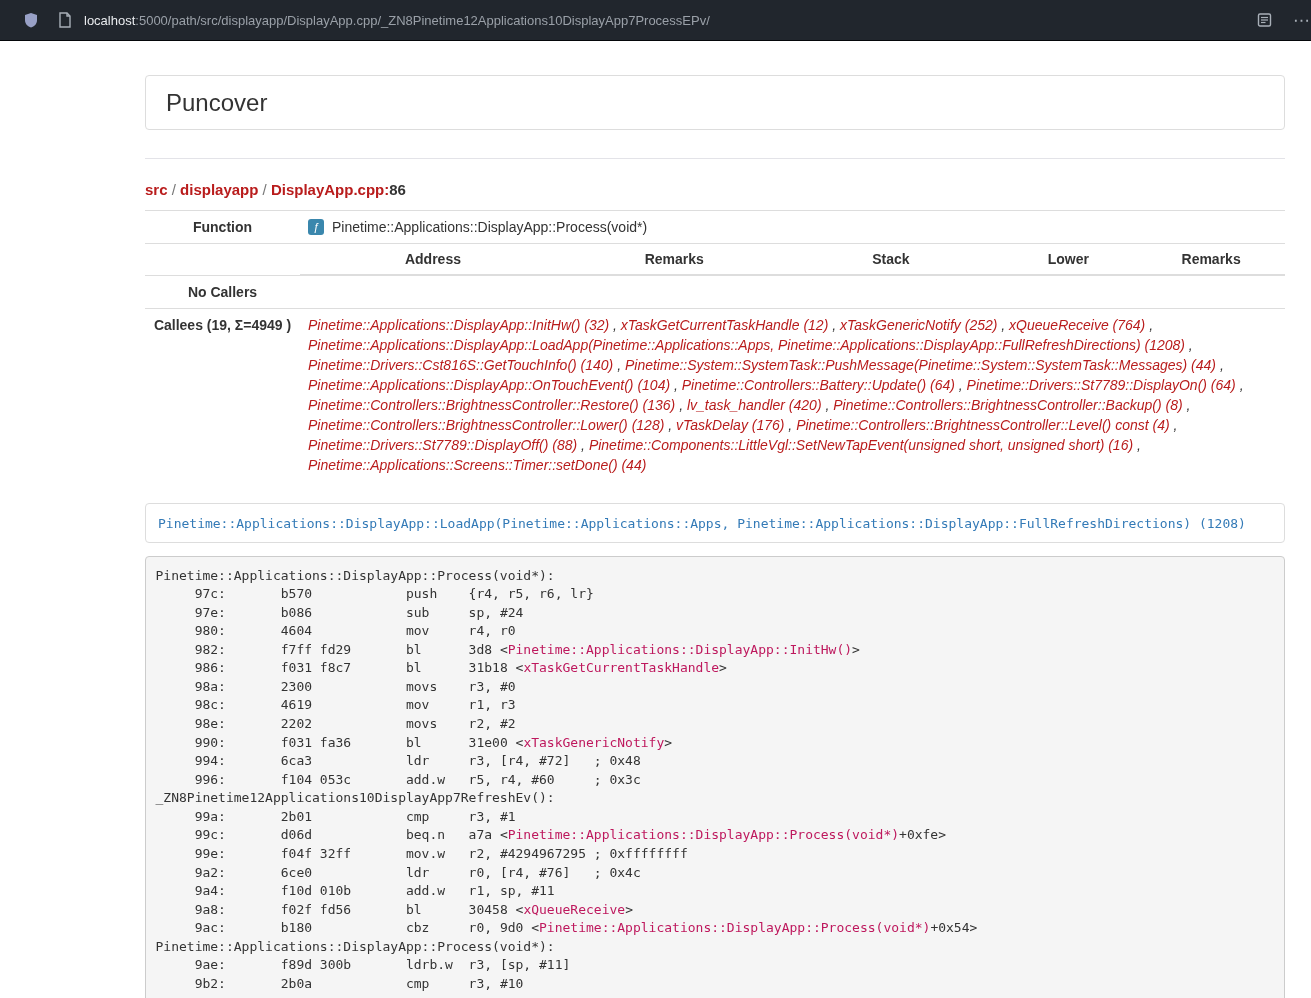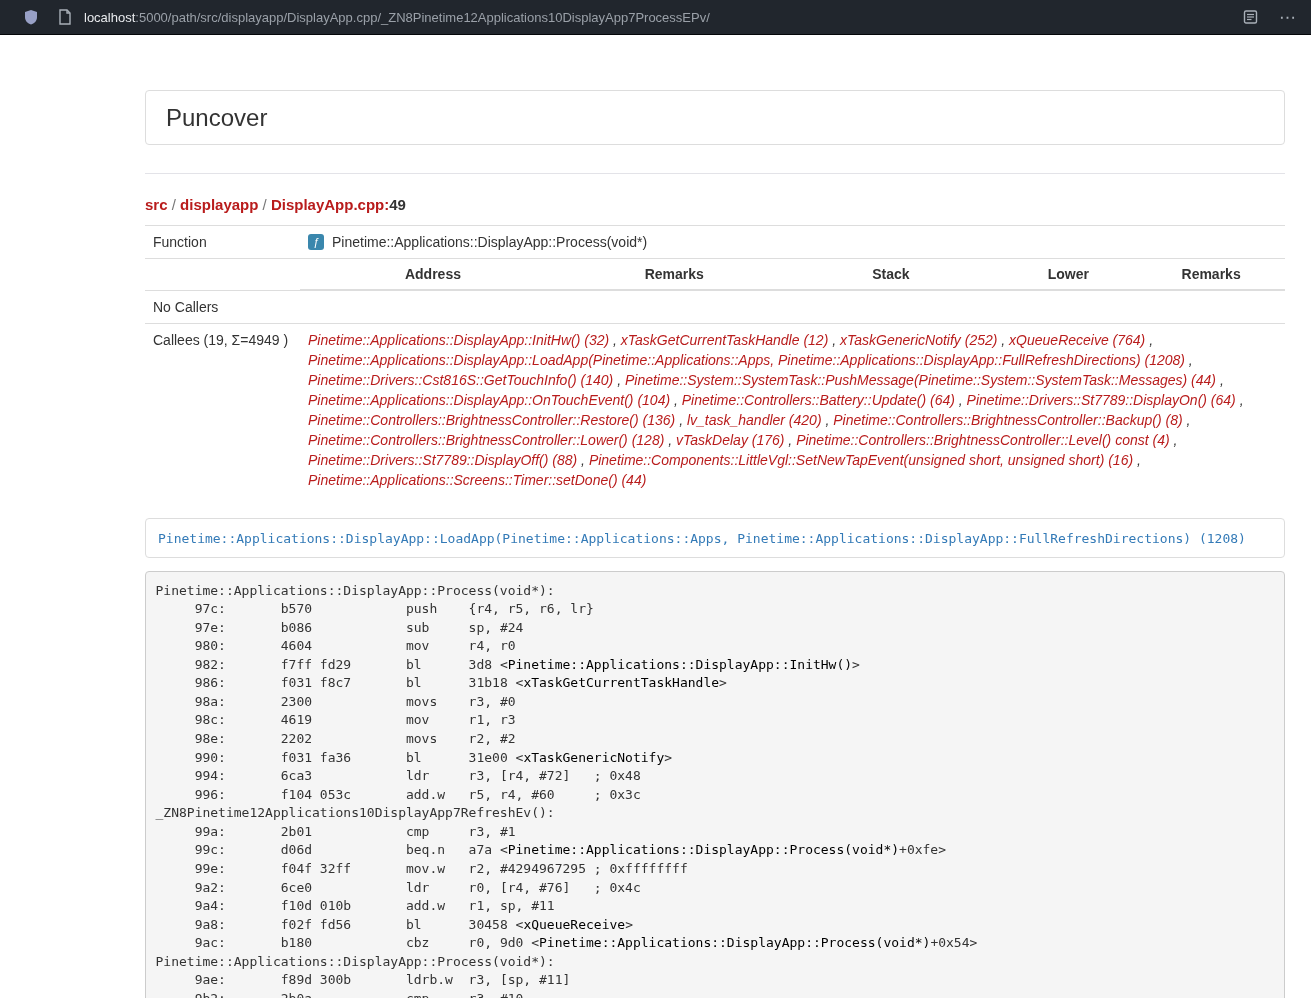--- a/index.html
+++ b/index.html
@@ -6,53 +6,53 @@
   html, body {
     width: 1311px; height: 998px; overflow: hidden;
     background: #ffffff;
     font-family: "Liberation Sans", sans-serif;
     color: #333;
   }
   a { text-decoration: none; color: #b91c1c; }
 
   
   .topbar {
-    height: 35px; background: #21262d; border-bottom: 1px solid #05070a;
-    display: flex; align-items: center; padding: 0 14px 0 22px;
+    height: 41px; background: #21262d; border-bottom: 1px solid #05070a;
+    display: flex; align-items: center; padding: 0 0 0 22px;
   }
   .topbar .ic { display: inline-flex; align-items: center; justify-content: center;
     width: 18px; height: 18px; flex: 0 0 auto; }
   .topbar .ic svg { display: block; }
   .ic-shield { margin-right: 16px; }
   .ic-page { margin-right: 10px; }
   .urltext { font-size: 13px; white-space: nowrap; overflow: hidden; }
   .urltext .host { color: #e9ebee; }
   .urltext .rest { color: #9aa0a8; }
   .top-right { margin-left: auto; display: flex; align-items: center; gap: 20px; }
   .ic-dots { color: #a9b0b8; font-size: 17px; line-height: 1; letter-spacing: 1px; }
 
   
   .container { margin-left: 145px; width: 1140px; }
 
   .title-panel {
-    margin-top: 55px; border: 1px solid #ddd; border-radius: 4px;
+    margin-top: 34px; border: 1px solid #ddd; border-radius: 4px;
     padding: 12px 20px;
   }
   .title-panel h1 { font-size: 24px; font-weight: 400; color: #333; line-height: 29px; }
 
   hr.divider { margin: 28px 0 22px 0; border: 0; border-top: 1px solid #e3e3e8; }
 
   .breadcrumb { font-size: 15px; font-weight: bold; white-space: pre; }
   .breadcrumb .sep { color: #777; font-weight: 400; }
   .breadcrumb .linenum { color: #333; }
 
   table.info { width: 100%; border-collapse: collapse; margin-top: 12px; font-size: 14px; }
   table.info > tbody > tr > th.rowhead {
-    width: 155px; text-align: left; vertical-align: top;
-    padding: 6px 8px; border-top: 1px solid #ddd; font-weight: normal; line-height: 20px; margin-left: 30px;
+    width: 155px; text-align: center; vertical-align: top;
+    padding: 6px 8px; border-top: 1px solid #ddd; font-weight: bold; line-height: 20px; margin-left: 30px;
   }
   table.info > tbody > tr > td {
     border-top: 1px solid #ddd; padding: 6px 8px; vertical-align: top; line-height: 20px;
   }
   table.info > tbody > tr > td.nopad { padding: 0; }
 
   .fn-cell { display: flex; align-items: center; gap: 8px; }
   .fn-icon {
     width: 16px; height: 16px; background: #3a87ad; border-radius: 3px;
     color: #fff; font-size: 11px; display: inline-flex; align-items: center;
@@ -78,21 +78,21 @@
   }
 
   pre.disasm {
     margin-top: 13px; padding: 9.5px;
     background: #f5f5f5; border: 1px solid #ccc; border-radius: 4px;
     font-family: "DejaVu Sans Mono", monospace; font-size: 13px;
     line-height: 1.42857; color: #333;
     white-space: pre; tab-size: 8; -moz-tab-size: 8;
     overflow: hidden;
   }
-  pre.disasm a { color: #000000; text-align: center; }
+  pre.disasm a { color: #be185d; text-align: center; }
 </style>
 </head>
 <body>
 
 <div class="topbar">
   <span class="ic ic-shield">
     <svg width="16" height="16" viewBox="0 0 16 16">
       <path d="M8 1 L14 3 V8 C14 12 11.2 14.6 8 15.5 C4.8 14.6 2 12 2 8 V3 Z" fill="#98a0c6"></path>
     </svg>
   </span>
@@ -119,21 +119,21 @@
 </div>
 
 <div class="container">
 
   <div class="title-panel">
     <h1>Puncover</h1>
   </div>
 
   <hr class="divider">
 
-  <div class="breadcrumb"><a href="#">src</a><span class="sep"> / </span><a href="#">displayapp</a><span class="sep"> / </span><a href="#">DisplayApp.cpp:</a><span class="linenum">49</span></div>
+  <div class="breadcrumb"><a href="#">src</a><span class="sep"> / </span><a href="#">displayapp</a><span class="sep"> / </span><a href="#">DisplayApp.cpp:</a><span class="linenum">86</span></div>
 
   <table class="info">
     <tbody>
       <tr>
         <th class="rowhead">Function</th>
         <td>
           <span class="fn-cell">
             <span class="fn-icon">ƒ</span>
             <span>Pinetime::Applications::DisplayApp::Process(void*)</span>
           </span>

